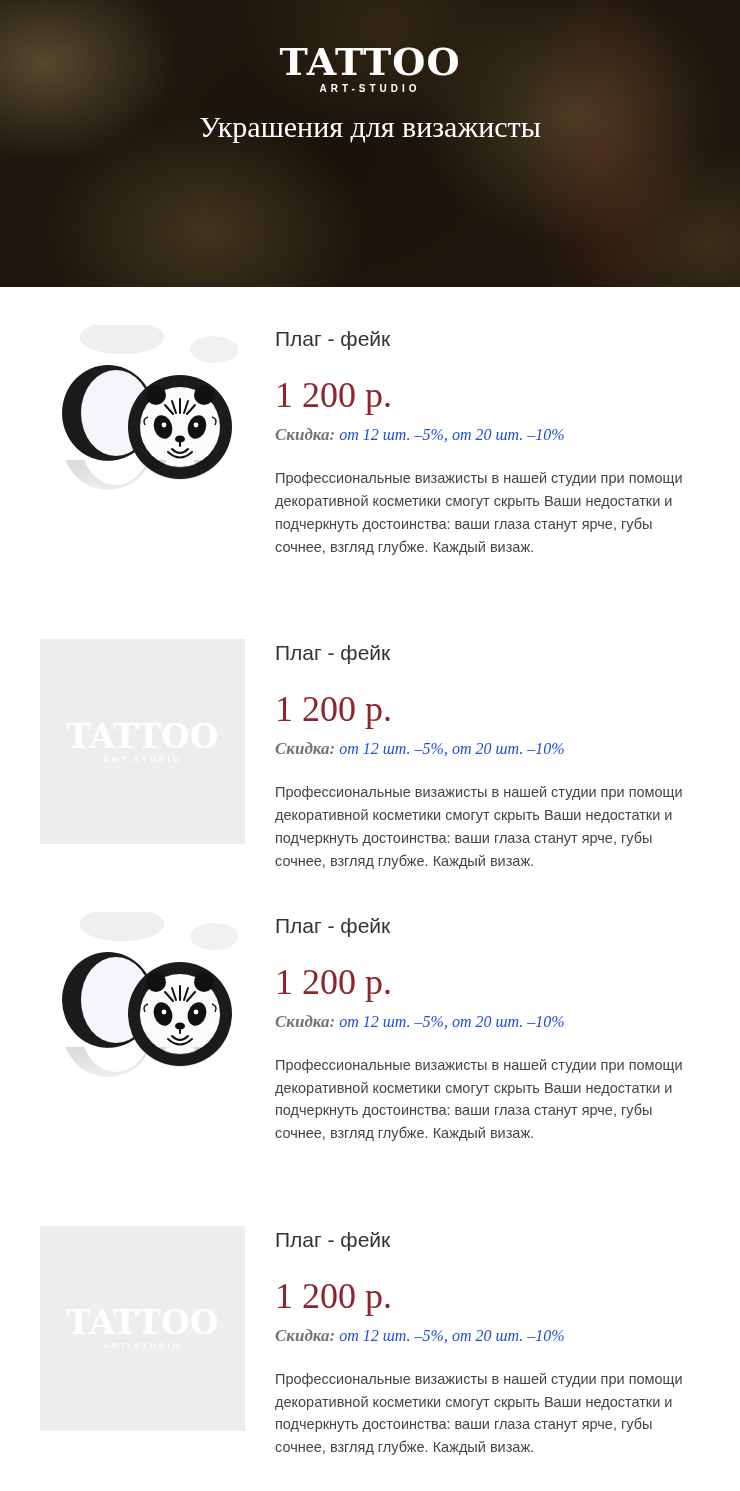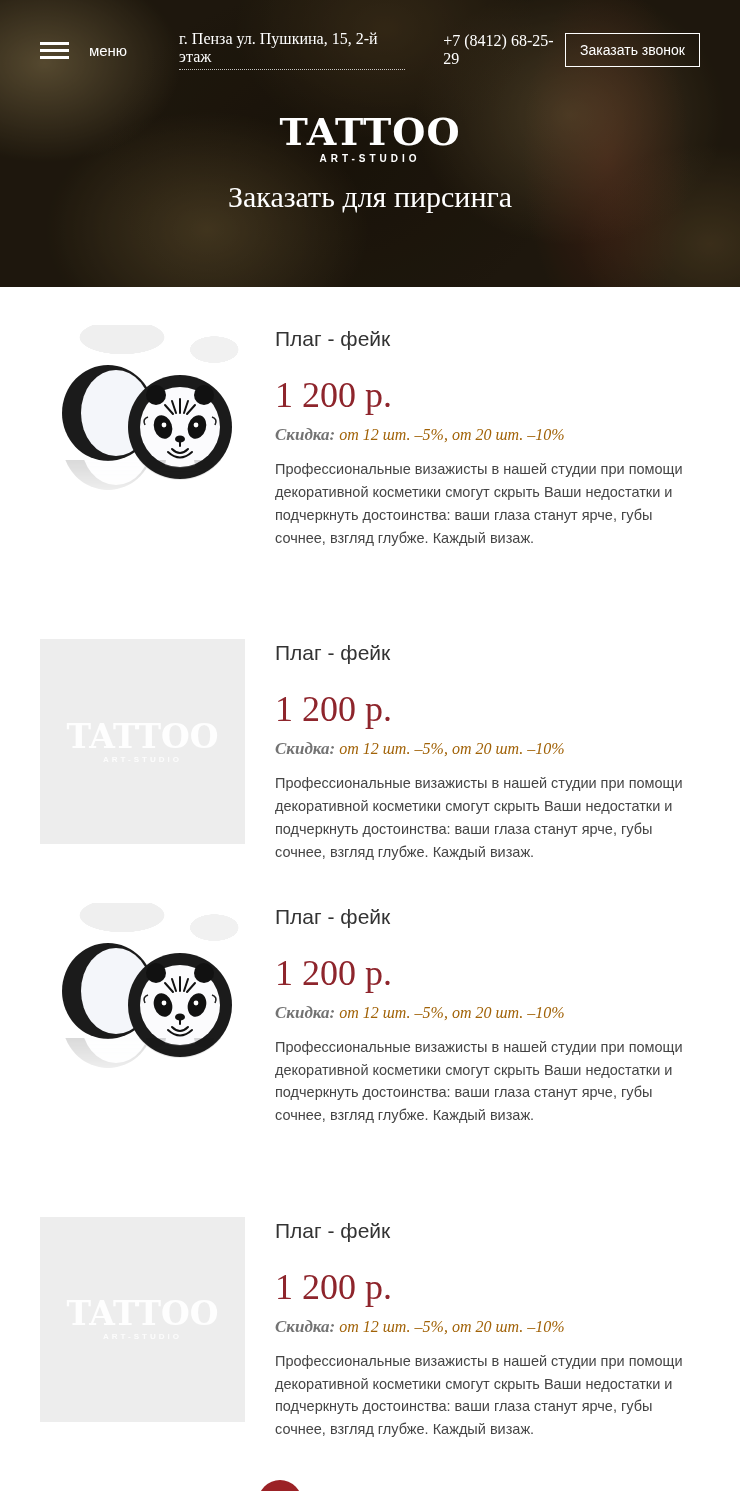--- a/index.html
+++ b/index.html
@@ -100,61 +100,50 @@
   .product-title {
     font-family:Liberation Sans, sans-serif; font-weight:400;
     font-size:21px; color:#333; cursor:pointer;
   }
   .product-price {
     margin-top:23px; font-family:"Liberation Serif", serif;
     font-size:36px; color:#8e252c;
   }
   .discount-line { margin-top:9px; font-family:"Liberation Serif", serif; font-style:italic; }
   .discount-label { color:#737373; font-weight:bold; font-size:17px; }
-  .discount-text { color:#a16207; font-size:16px; }
+  .discount-text { color:#1d4ed8; font-size:16px; }
   .product-desc {
-    margin-top:13px; font-size:14.5px; line-height:1.58; color:#454545;
+    margin-top:22px; font-size:14.5px; line-height:1.58; color:#454545;
     max-width:410px;
   }
 
   
   .pagination {
     display:flex; align-items:center; justify-content:center;
     margin:12px 0 48px 0;
   }
   .page-num {
     width:44px; height:44px; margin:0 23px; border-radius:50%;
     display:flex; align-items:center; justify-content:center;
     font-family:"Liberation Serif", serif; font-size:18px; color:#333; cursor:pointer;
   }
   .page-num.active { background:#9b2226; color:#fff; }
 </style>
 </head>
 <body>
 
 <header class="hero">
   <div class="hero-inner">
-    <div class="topbar">
-      <div class="burger">
-        <span></span>
-          <span></span>
-          <span></span>
-      </div>
-      <div class="menu-label">меню</div>
-      <div class="topbar-address">г. Пенза ул. Пушкина, 15, 2-й этаж</div>
-      <div class="topbar-phone">+7 (8412) 68-25-29</div>
-      <button class="callback-btn">Заказать звонок</button>
-    </div>
 
     <div class="hero-logo">
       <div class="logo-title">TATTOO</div>
       <div class="logo-sub">ART-STUDIO</div>
     </div>
 
-    <h1 class="hero-title">Заказать для пирсинга</h1>
+    <h1 class="hero-title">Украшения для визажисты</h1>
   </div>
 </header>
 
 <main class="products">
 
   <section class="card">
     <div class="card-media">
       <div class="photo-wrap">
         <svg width="205" height="205" viewBox="0 0 205 205">
           <ellipse cx="68" cy="88" rx="46" ry="48" fill="#1b1b1b"></ellipse>

